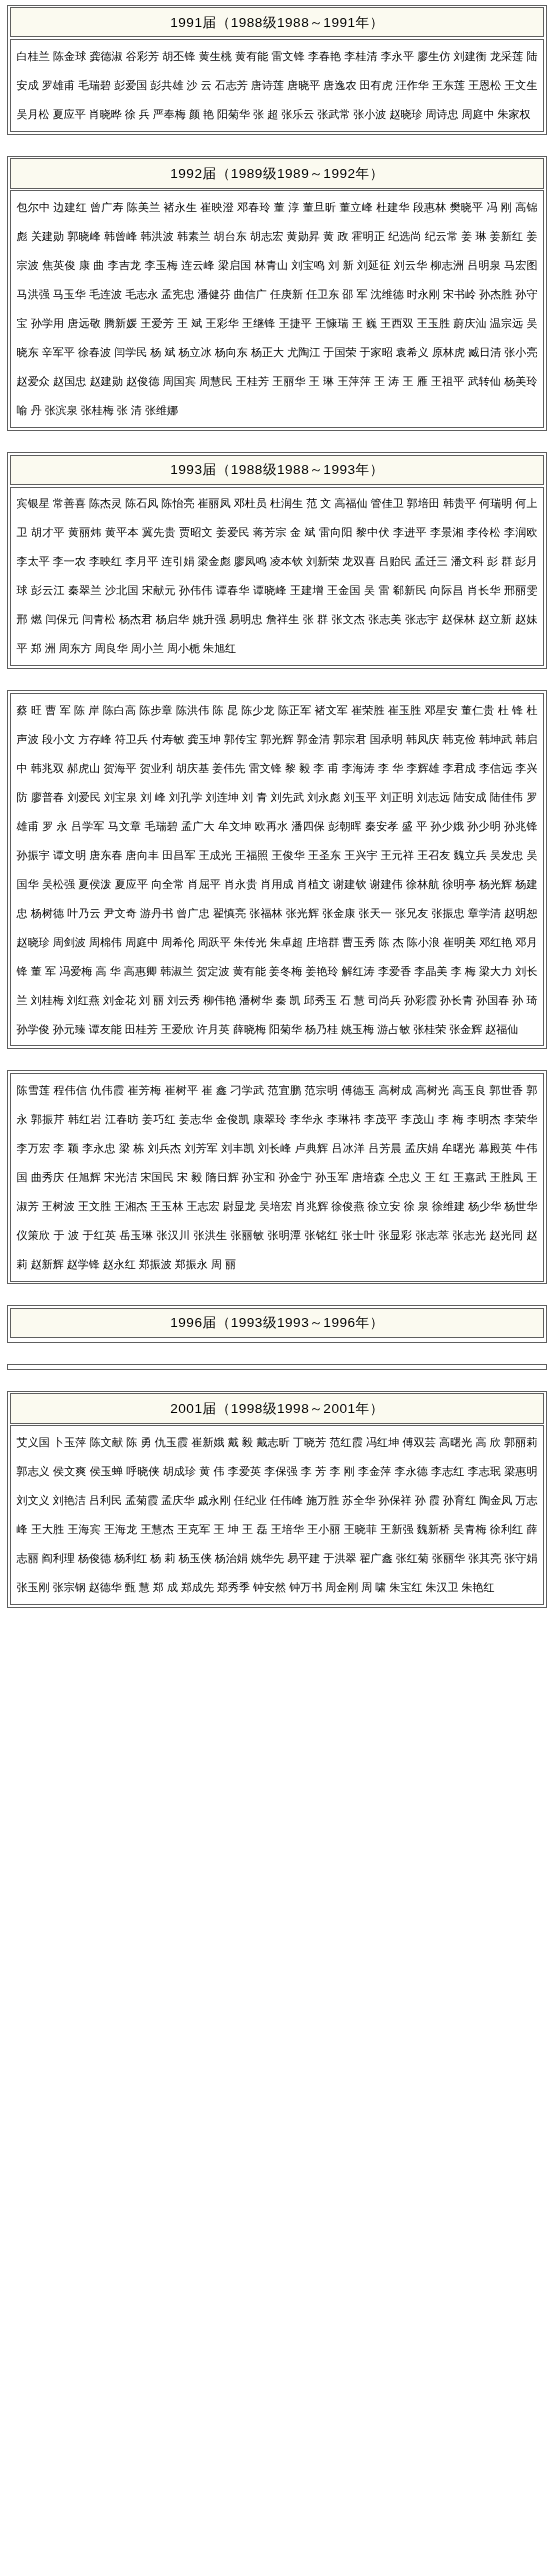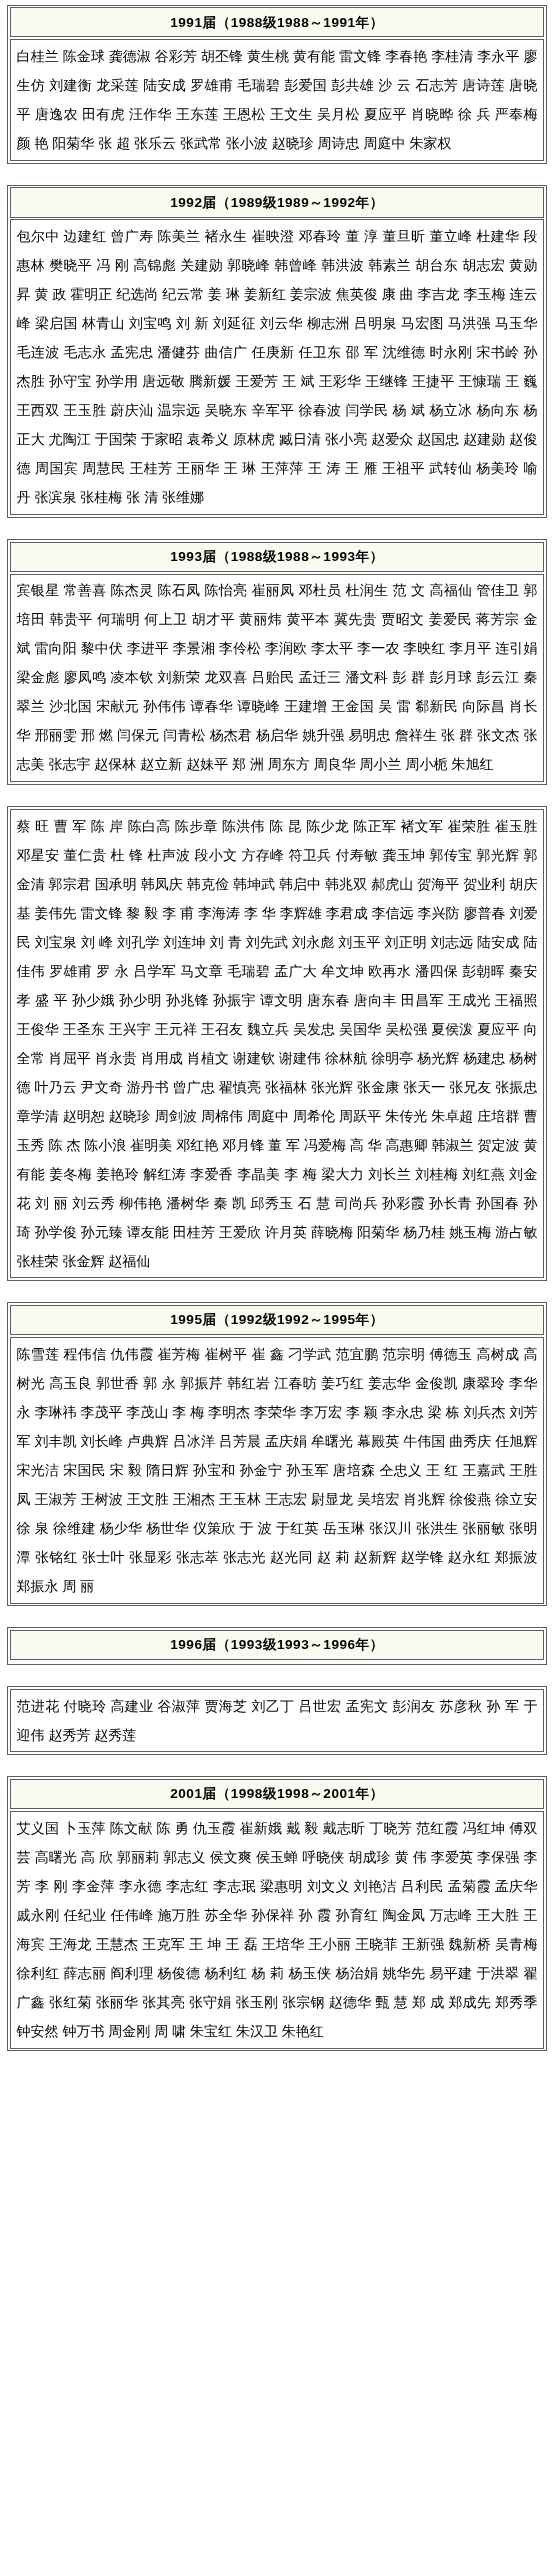--- a/index.html
+++ b/index.html
@@ -20,32 +20,32 @@
     margin-bottom: 21px;
     background: #ffffff;
   }
   .grade-section:last-child {
     margin-bottom: 0;
   }
   .grade-header {
     border: 0.9px solid #5e5e5e;
     background: #fbfaf0;
     text-align: center;
-    font-weight: bold;
+    font-weight: normal;
     font-size: 13.6px;
     line-height: 14.5px;
     padding: 7.3px 0 6.4px 0;
     margin-bottom: 1.8px;
     color: #000000;
     letter-spacing: 0.5px;
   }
   .grade-names {
     border: 0.9px solid #5e5e5e;
     background: #ffffff;
-    font-size: 14px;
+    font-size: 11px;
     line-height: 29px;
     padding: 1.8px 5.5px;
     color: #000000;
     text-align: justify;
     text-justify: inter-ideograph;
     word-break: break-all;
   }
 </style>
 </head>
 <body>
@@ -65,30 +65,28 @@
   <div class="grade-section">
     <div class="grade-header">1993届（1988级1988～1993年）</div>
     <div class="grade-names">宾银星 常善喜 陈杰灵 陈石凤 陈怡亮 崔丽凤 邓杜员 杜润生 范 文 高福仙 管佳卫 郭培田 韩贵平 何瑞明 何上卫 胡才平 黄丽炜 黄平本 冀先贵 贾昭文 姜爱民 蒋芳宗 金 斌 雷向阳 黎中伏 李进平 李景湘 李伶松 李润欧 李太平 李一农 李映红 李月平 连引娟 梁金彪 廖凤鸣 凌本钦 刘新荣 龙双喜 吕贻民 孟迁三 潘文科 彭 群 彭月球 彭云江 秦翠兰 沙北国 宋献元 孙伟伟 谭春华 谭晓峰 王建增 王金国 吴 雷 郗新民 向际昌 肖长华 邢丽雯 邢 燃 闫保元 闫青松 杨杰君 杨启华 姚升强 易明忠 詹祥生 张 群 张文杰 张志美 张志宇 赵保林 赵立新 赵妹平 郑 洲 周东方 周良华 周小兰 周小栀 朱旭红</div>
   </div>
 
   <div class="grade-section">
     <div class="grade-names">蔡 旺 曹 军 陈 岸 陈白高 陈步章 陈洪伟 陈 昆 陈少龙 陈正军 褚文军 崔荣胜 崔玉胜 邓星安 董仁贵 杜 锋 杜声波 段小文 方存峰 符卫兵 付寿敏 龚玉坤 郭传宝 郭光辉 郭金清 郭宗君 国承明 韩凤庆 韩克俭 韩坤武 韩启中 韩兆双 郝虎山 贺海平 贺业利 胡庆基 姜伟先 雷文锋 黎 毅 李 甫 李海涛 李 华 李辉雄 李君成 李信远 李兴防 廖普春 刘爱民 刘宝泉 刘 峰 刘孔学 刘连坤 刘 青 刘先武 刘永彪 刘玉平 刘正明 刘志远 陆安成 陆佳伟 罗雄甫 罗 永 吕学军 马文章 毛瑞碧 孟广大 牟文坤 欧再水 潘四保 彭朝晖 秦安孝 盛 平 孙少娥 孙少明 孙兆锋 孙振宇 谭文明 唐东春 唐向丰 田昌军 王成光 王福照 王俊华 王圣东 王兴宇 王元祥 王召友 魏立兵 吴发忠 吴国华 吴松强 夏侯泼 夏应平 向全常 肖屈平 肖永贵 肖用成 肖植文 谢建钦 谢建伟 徐林航 徐明亭 杨光辉 杨建忠 杨树德 叶乃云 尹文奇 游丹书 曾广忠 翟慎亮 张福林 张光辉 张金康 张天一 张兄友 张振忠 章学清 赵明恕 赵晓珍 周剑波 周棉伟 周庭中 周希伦 周跃平 朱传光 朱卓超 庄培群 曹玉秀 陈 杰 陈小浪 崔明美 邓红艳 邓月锋 董 军 冯爱梅 高 华 高惠卿 韩淑兰 贺定波 黄有能 姜冬梅 姜艳玲 解红涛 李爱香 李晶美 李 梅 梁大力 刘长兰 刘桂梅 刘红燕 刘金花 刘 丽 刘云秀 柳伟艳 潘树华 秦 凯 邱秀玉 石 慧 司尚兵 孙彩霞 孙长青 孙国春 孙 琦 孙学俊 孙元臻 谭友能 田桂芳 王爱欣 许月英 薛晓梅 阳菊华 杨乃桂 姚玉梅 游占敏 张桂荣 张金辉 赵福仙</div>
   </div>
 
   <div class="grade-section">
-    <div class="grade-header">1995届（1992级1992～1995年）</div>
     <div class="grade-names">陈雪莲 程伟信 仇伟霞 崔芳梅 崔树平 崔 鑫 刁学武 范宜鹏 范宗明 傅德玉 高树成 高树光 高玉良 郭世香 郭 永 郭振芹 韩红岩 江春昉 姜巧红 姜志华 金俊凯 康翠玲 李华永 李琳祎 李茂平 李茂山 李 梅 李明杰 李荣华 李万宏 李 颖 李永忠 梁 栋 刘兵杰 刘芳军 刘丰凯 刘长峰 卢典辉 吕冰洋 吕芳晨 孟庆娟 牟曙光 幕殿英 牛伟国 曲秀庆 任旭辉 宋光洁 宋国民 宋 毅 隋日辉 孙宝和 孙金宁 孙玉军 唐培森 仝忠义 王 红 王嘉武 王胜凤 王淑芳 王树波 王文胜 王湘杰 王玉林 王志宏 尉显龙 吴培宏 肖兆辉 徐俊燕 徐立安 徐 泉 徐维建 杨少华 杨世华 仪策欣 于 波 于红英 岳玉琳 张汉川 张洪生 张丽敏 张明潭 张铭红 张士叶 张显彩 张志萃 张志光 赵光同 赵 莉 赵新辉 赵学锋 赵永红 郑振波 郑振永 周 丽</div>
   </div>
 
   <div class="grade-section">
     <div class="grade-header">1996届（1993级1993～1996年）</div>
   </div>
 
   <div class="grade-section">
-    <div class="grade-names">范进花 付晓玲 高建业 谷淑萍 贾海芝 刘乙丁 吕世宏 孟宪文 彭润友 苏彦秋 孙 军 于迎伟 赵秀芳 赵秀莲</div>
   </div>
 
 
 
   <div class="grade-section">
     <div class="grade-header">2001届（1998级1998～2001年）</div>
     <div class="grade-names">艾义国 卜玉萍 陈文献 陈 勇 仇玉霞 崔新娥 戴 毅 戴志昕 丁晓芳 范红霞 冯红坤 傅双芸 高曙光 高 欣 郭丽莉 郭志义 侯文爽 侯玉蝉 呼晓侠 胡成珍 黄 伟 李爱英 李保强 李 芳 李 刚 李金萍 李永德 李志红 李志珉 梁惠明 刘文义 刘艳洁 吕利民 孟菊霞 孟庆华 戚永刚 任纪业 任伟峰 施万胜 苏全华 孙保祥 孙 霞 孙育红 陶金凤 万志峰 王大胜 王海宾 王海龙 王慧杰 王克军 王 坤 王 磊 王培华 王小丽 王晓菲 王新强 魏新桥 吴青梅 徐利红 薛志丽 阎利理 杨俊德 杨利红 杨 莉 杨玉侠 杨治娟 姚华先 易平建 于洪翠 翟广鑫 张红菊 张丽华 张其亮 张守娟 张玉刚 张宗钢 赵德华 甄 慧 郑 成 郑成先 郑秀季 钟安然 钟万书 周金刚 周 啸 朱宝红 朱汉卫 朱艳红</div>
   </div>
 
 </div>

